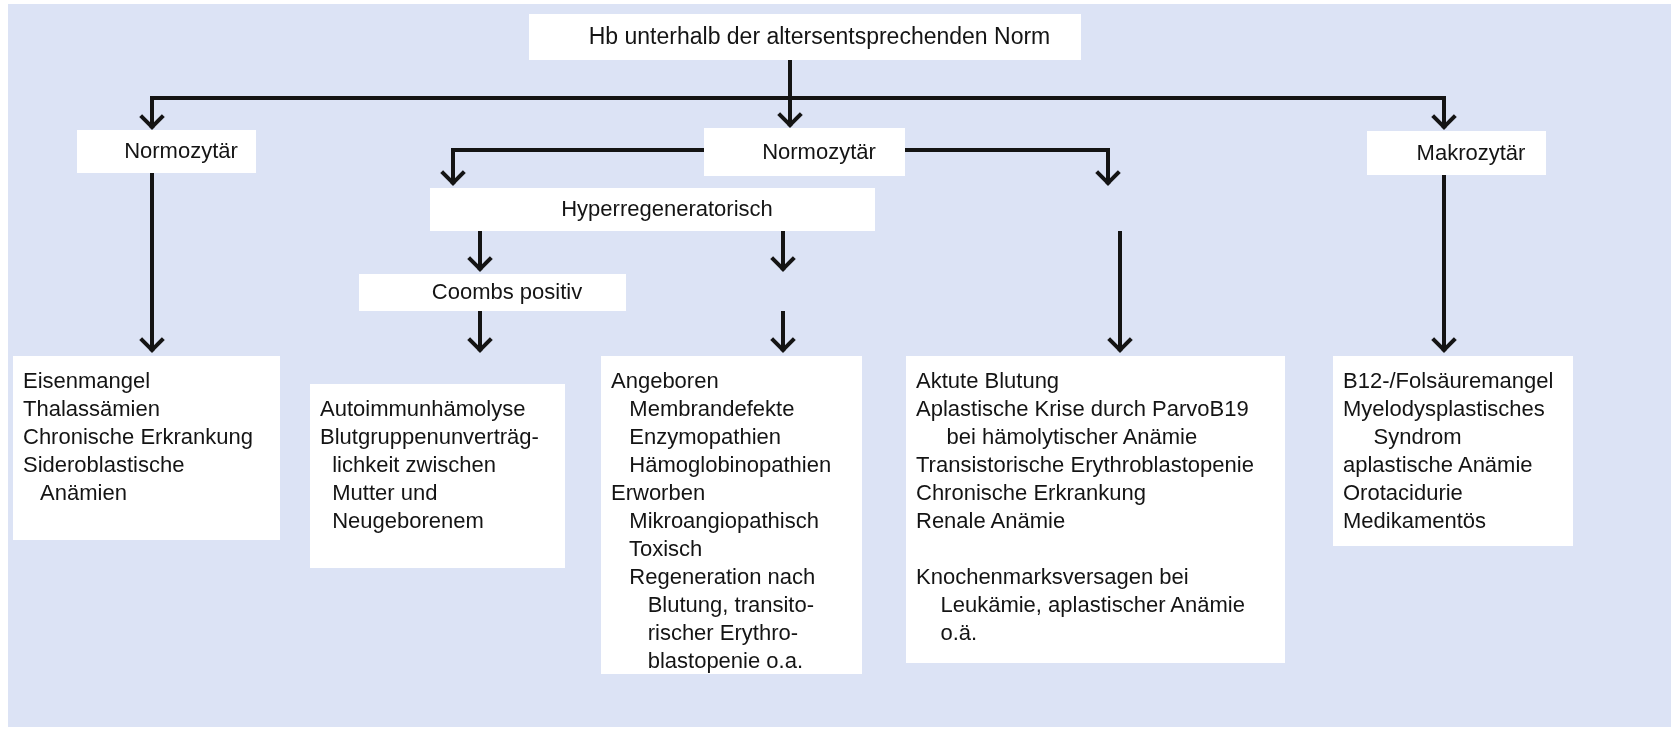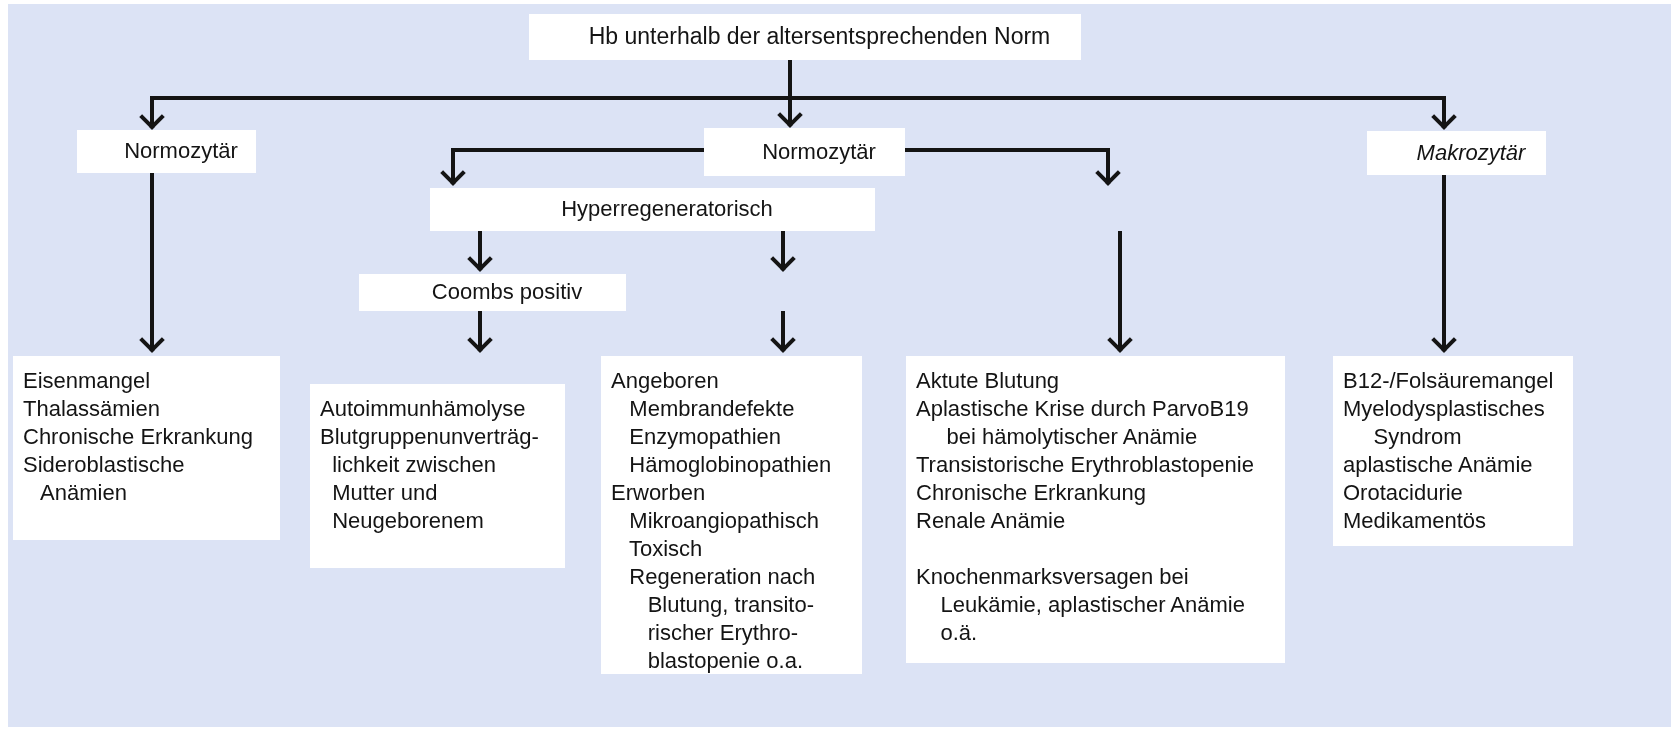--- a/index.html
+++ b/index.html
@@ -74,21 +74,21 @@
   </div>
 
   <div class="node" style="left:77px;top:130px;width:150px;height:43px;">
     <span>Normozytär</span>
   </div>
 
   <div class="node" style="left:704px;top:128px;width:172px;height:48px;">
     <span>Normozytär</span>
   </div>
 
-  <div class="node" style="left:1367px;top:131px;width:150px;height:44px;font-style:italic;">
+  <div class="node" style="left:1367px;top:131px;width:150px;height:44px;">
     <span>Makrozytär</span>
   </div>
 
   <div class="node" style="left:430px;top:188px;width:416px;height:43px;">
     <span>Hyperregeneratorisch</span>
   </div>
 
 
   <div class="node" style="left:359px;top:274px;width:238px;height:37px;">
     <span>Coombs positiv</span>

